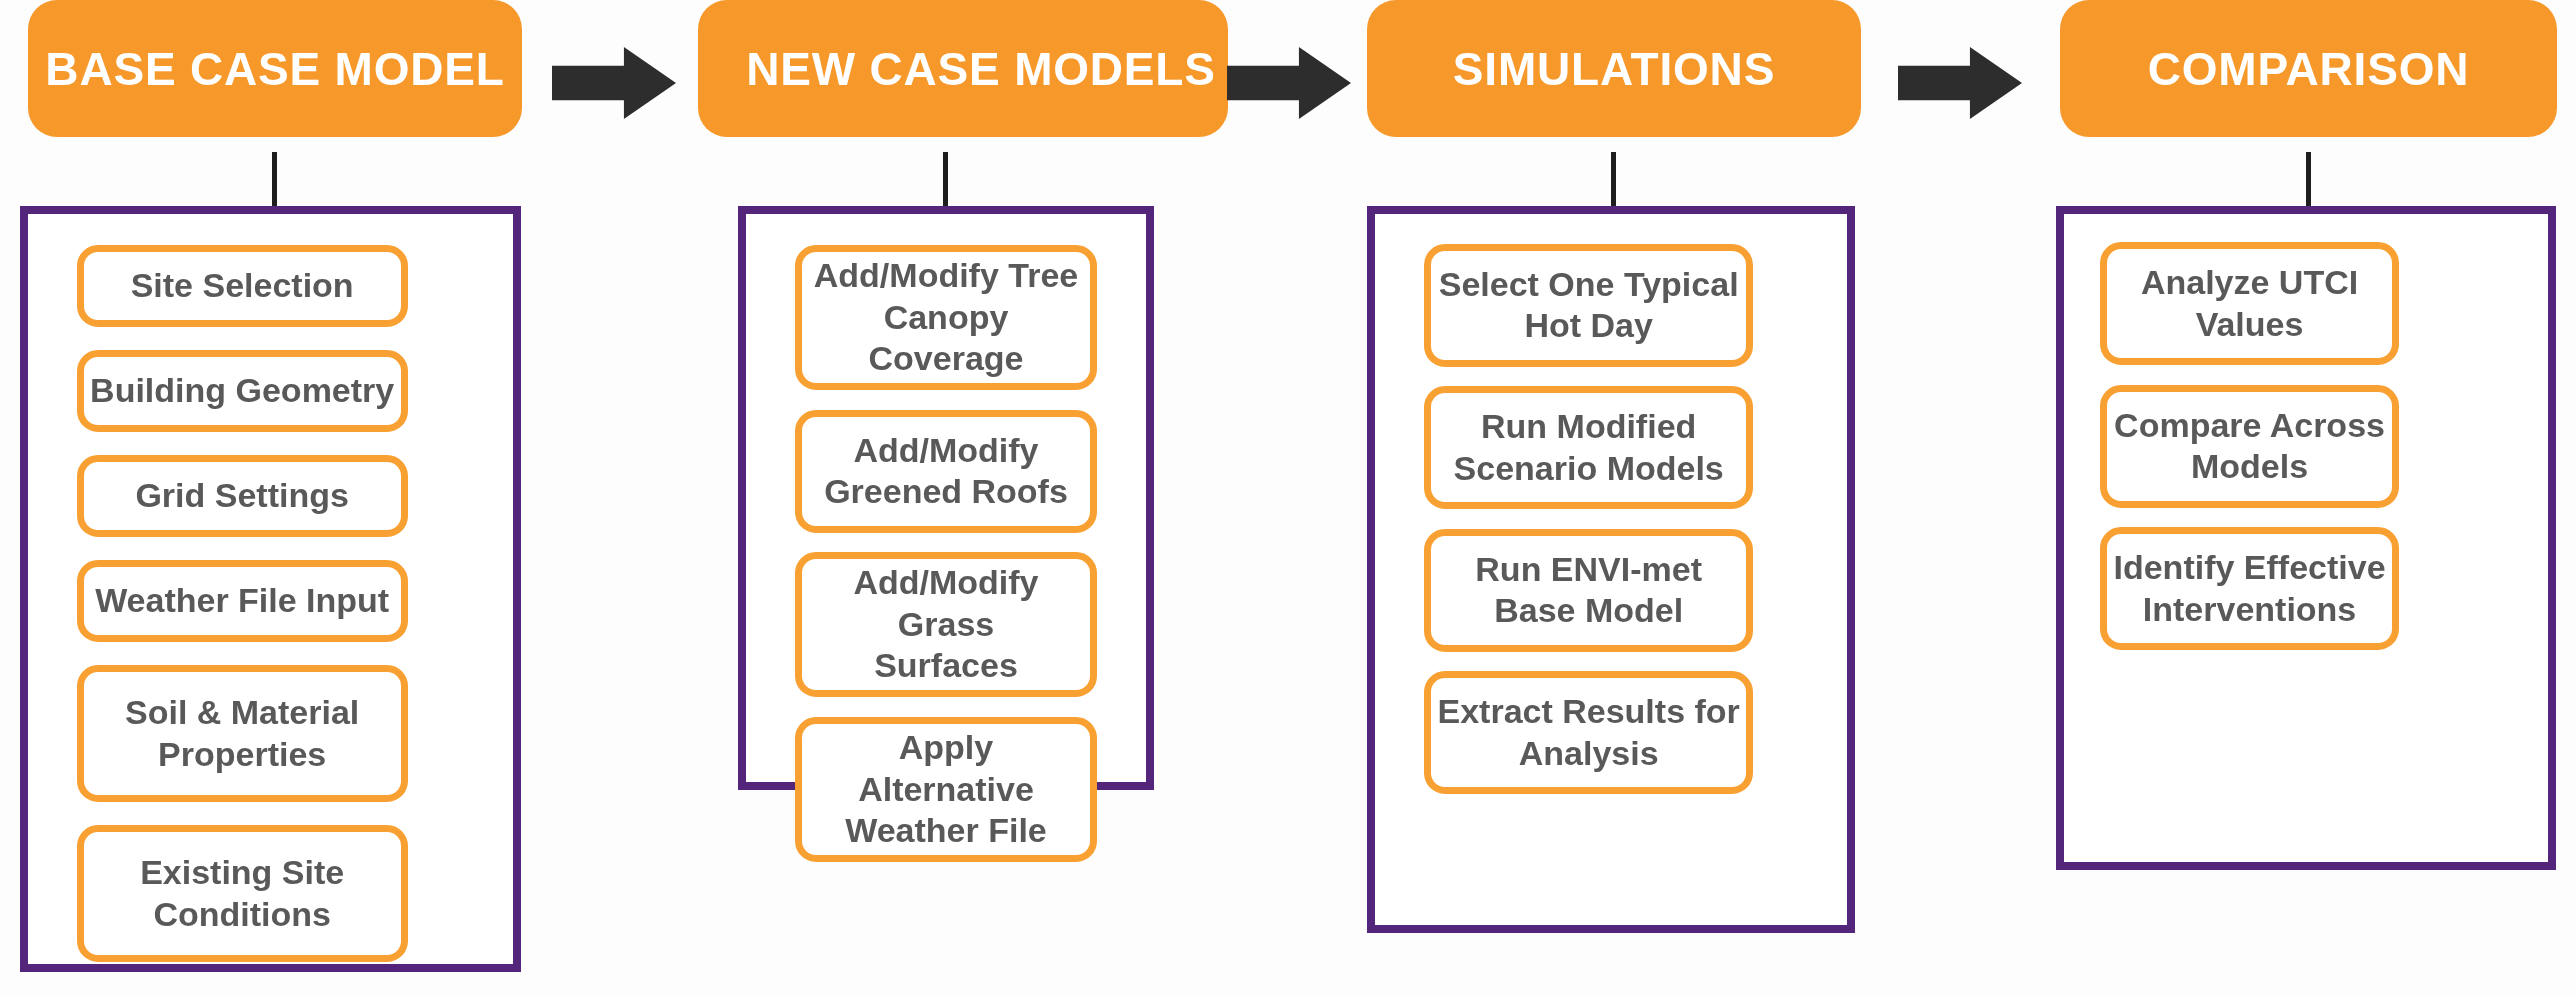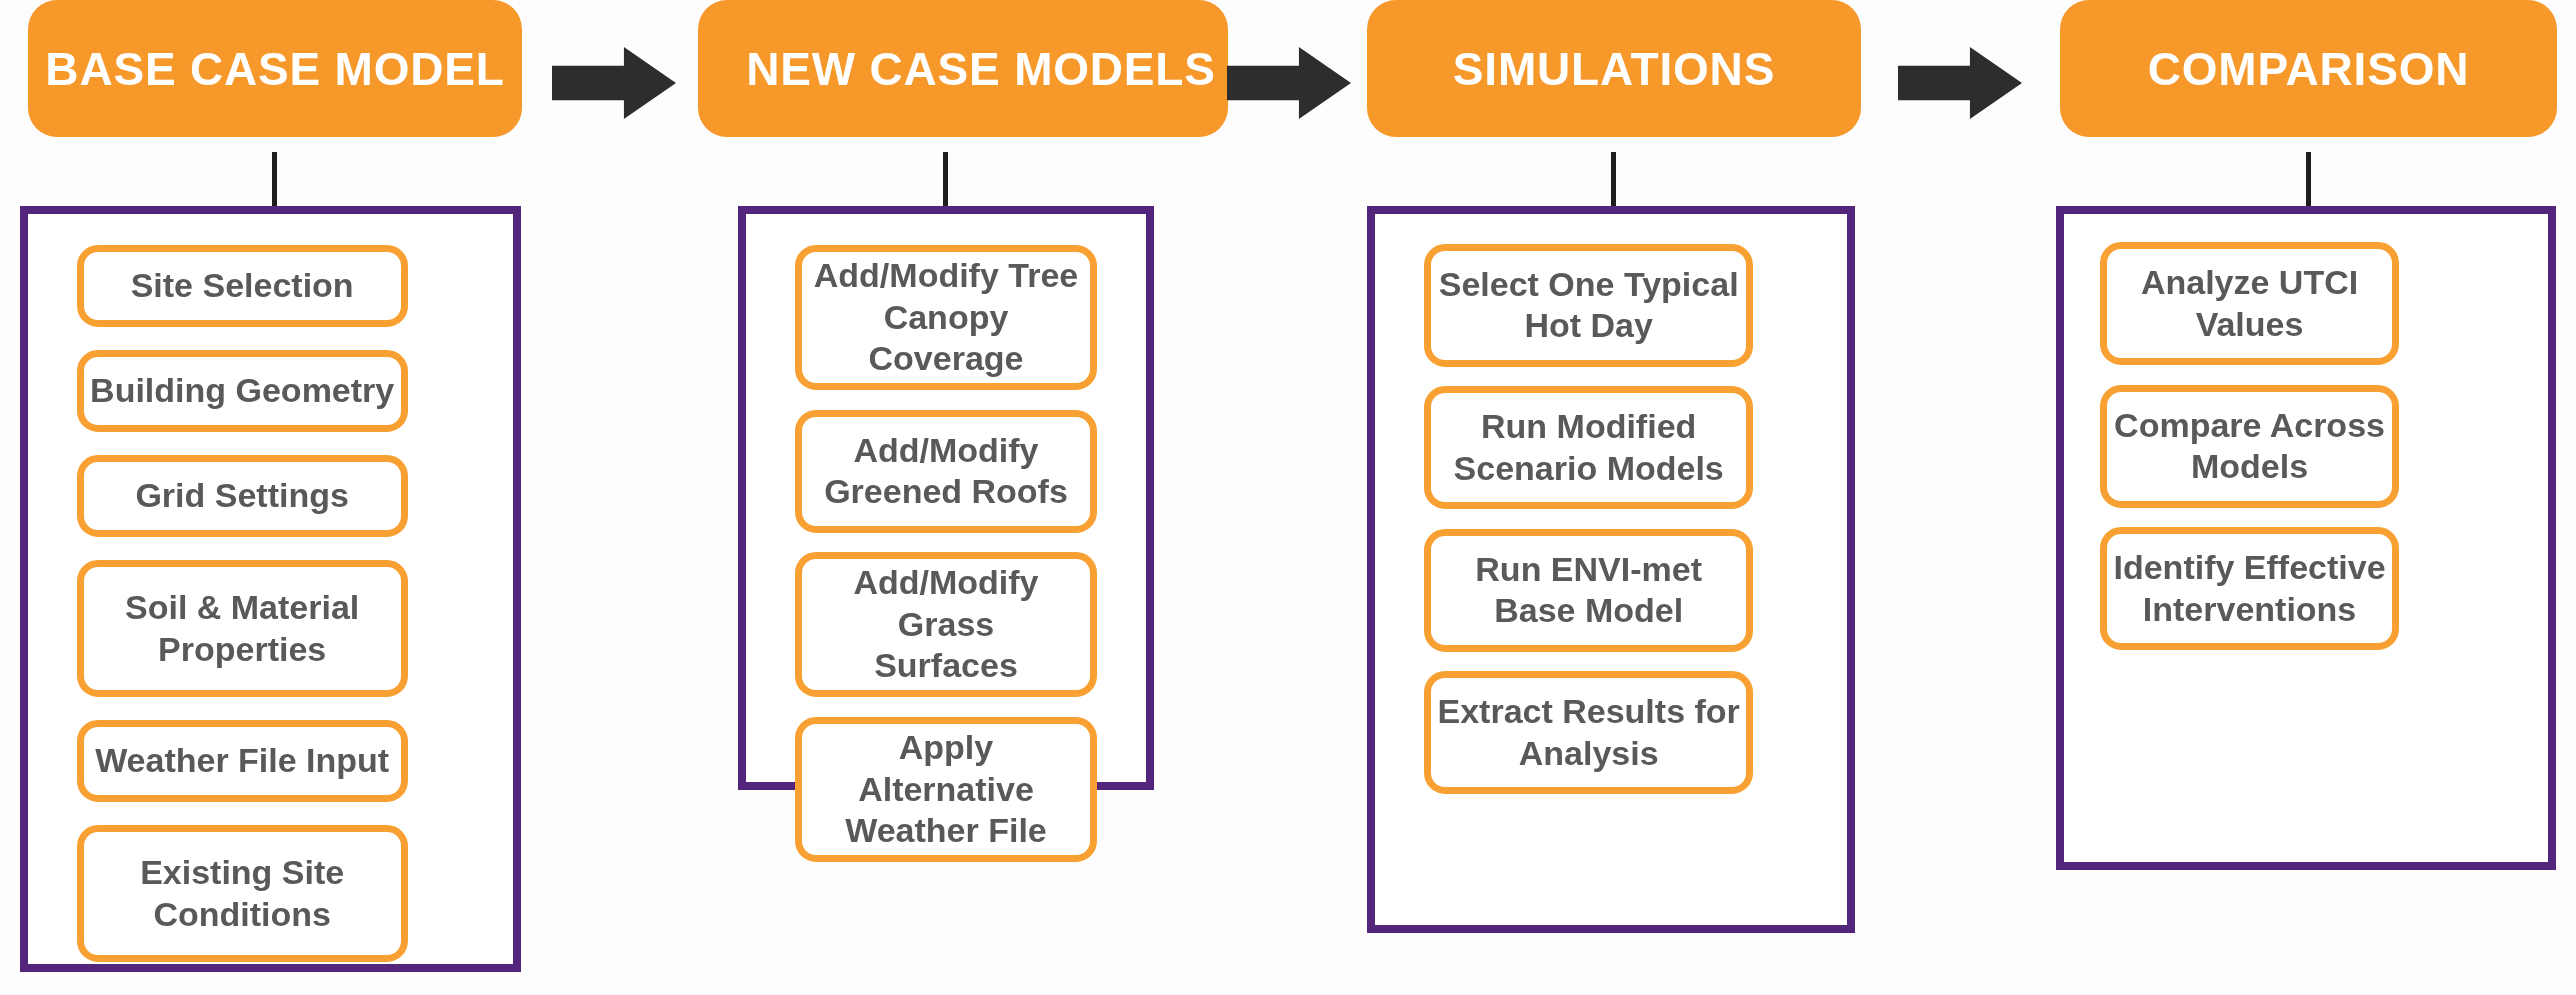--- a/index.html
+++ b/index.html
@@ -92,26 +92,26 @@
     <div class="col-list" style="gap:23px; padding-top:31px;">
       <div class="item i-s">
         <span>Site Selection</span>
       </div>
       <div class="item i-s">
         <span>Building Geometry</span>
       </div>
       <div class="item i-s">
         <span>Grid Settings</span>
       </div>
+      <div class="item i-s">
+        <span>Weather File Input</span>
+      </div>
       <div class="item i-l">
         <span>Soil &amp; Material
 Properties</span>
-      </div>
-      <div class="item i-s">
-        <span>Weather File Input</span>
       </div>
       <div class="item i-l">
         <span>Existing Site
 Conditions</span>
       </div>
     </div>
   </div>
 
   <div class="flow-arrow" style="left:552px;"></div>
 

